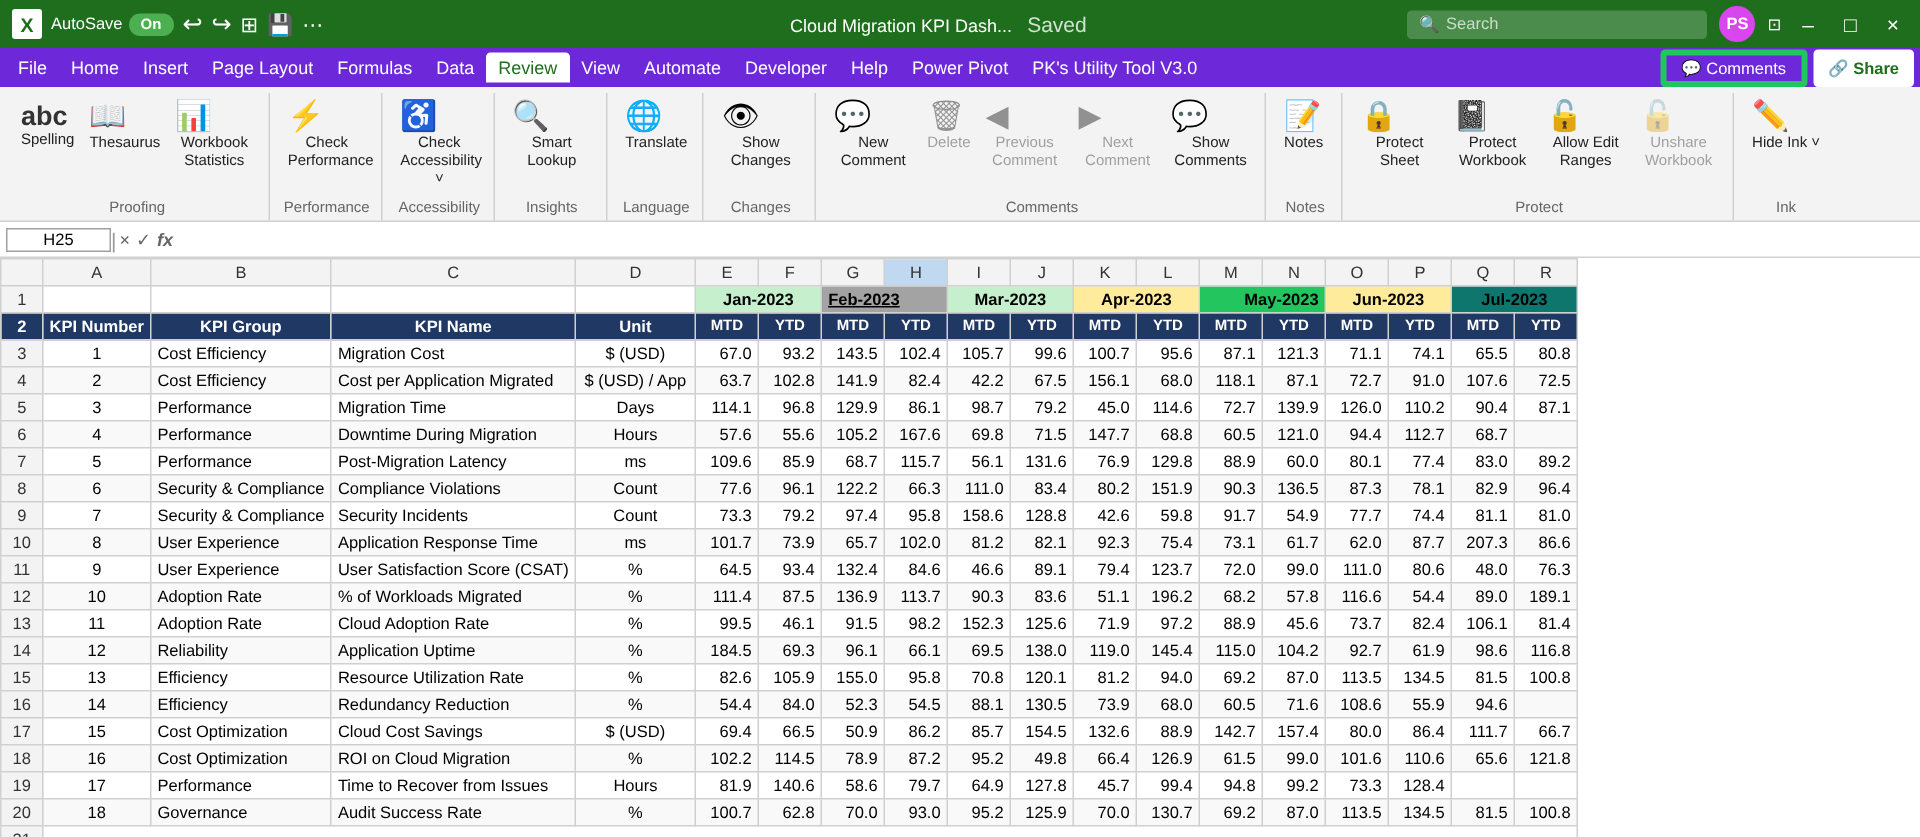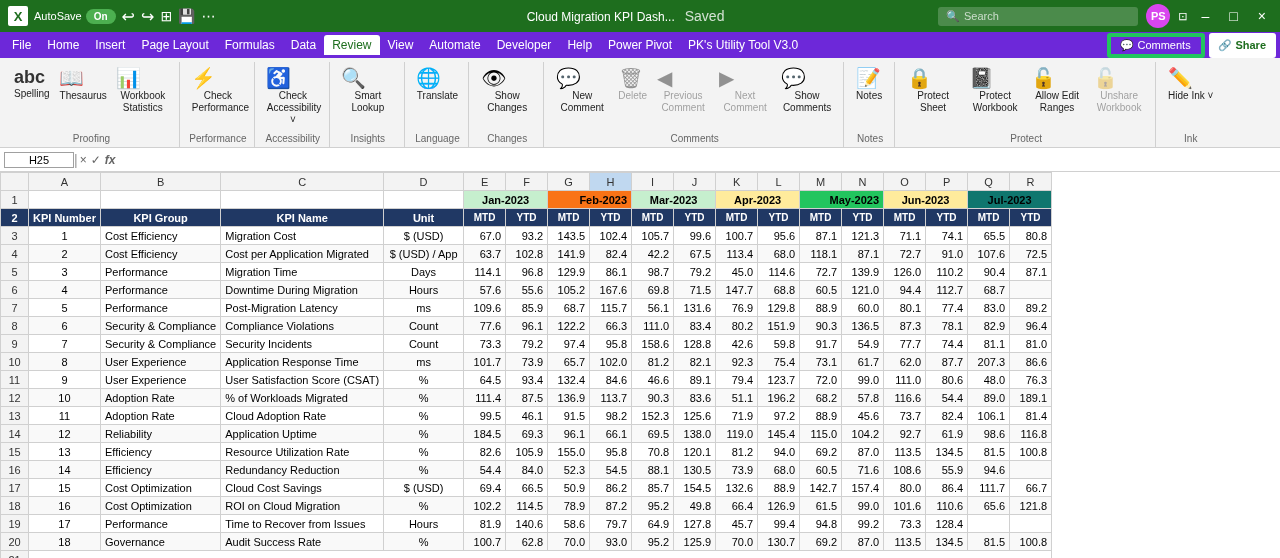--- a/index.html
+++ b/index.html
@@ -126,21 +126,21 @@
     .col-header { background: #f3f3f3; text-align: center; font-weight: normal; padding: 1px 4px; min-width: 28px; height: 18px; color: #333; font-size: 11px; }
     .row-header { background: #f3f3f3; text-align: center; font-weight: normal; padding: 1px 4px; width: 28px; height: 18px; color: #333; font-size: 11px; }
 
     
     .cell { padding: 1px 4px; height: 18px; }
     .cell-center { text-align: center; }
     .cell-right { text-align: right; }
 
     
     .month-jan { background: #c6efce; font-weight: bold; text-align: center; }
-    .month-feb { background: #f97316; font-weight: bold; text-align: right; }
+    .month-feb { background: #a3a3a3; font-weight: bold; text-align: left; text-decoration: underline; }
     .month-mar { background: #c6efce; font-weight: bold; text-align: center; }
     .month-apr { background: #ffeb9c; font-weight: bold; text-align: center; }
     .month-may { background: #22c55e; font-weight: bold; text-align: right; }
     .month-jun { background: #ffeb9c; font-weight: bold; text-align: center; }
     .month-jul { background: #0f766e; font-weight: bold; text-align: center; }
 
     .sub-mtd { background: #e2efda; text-align: center; font-weight: bold; font-size: 10px; }
     .sub-ytd { background: #fce4d6; text-align: center; font-weight: bold; font-size: 10px; }
 
     .header-row td { background: #203864; color: white; font-weight: bold; text-align: center; }
@@ -469,21 +469,21 @@
         <td class="cell kpi-num">2</td>
           <td class="cell">Cost Efficiency</td>
           <td class="cell">Cost per Application Migrated</td>
           <td class="cell cell-center">$ (USD) / App</td>
         <td class="cell cell-right">63.7</td>
           <td class="cell cell-right">102.8</td>
         <td class="cell cell-right">141.9</td>
           <td class="cell cell-right">82.4</td>
         <td class="cell cell-right">42.2</td>
           <td class="cell cell-right">67.5</td>
-        <td class="cell cell-right">113.4</td>
+        <td class="cell cell-right">156.1</td>
           <td class="cell cell-right">68.0</td>
         <td class="cell cell-right">118.1</td>
           <td class="cell cell-right">87.1</td>
         <td class="cell cell-right">72.7</td>
           <td class="cell cell-right">91.0</td>
         <td class="cell cell-right">107.6</td>
           <td class="cell cell-right">72.5</td>
       </tr>
       <tr class="row-odd">
         <td class="row-header">5</td>

